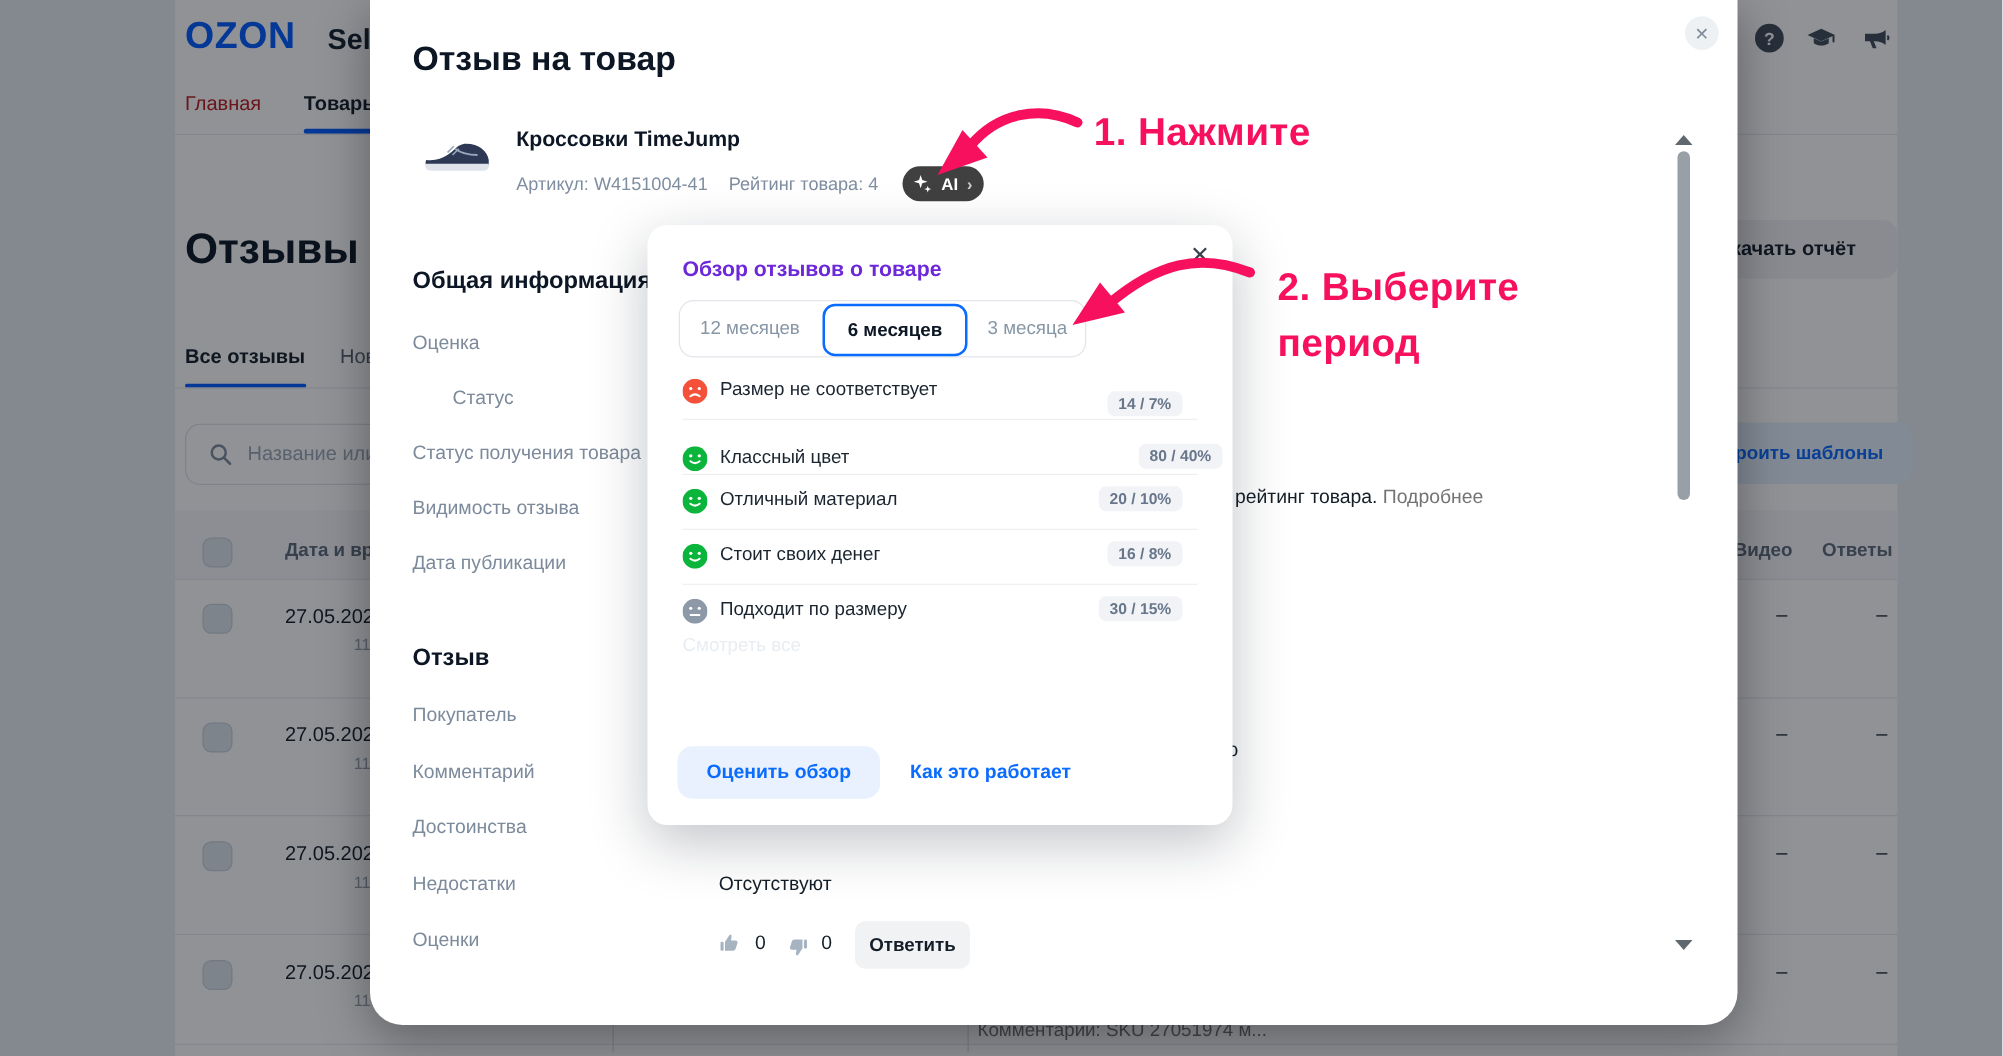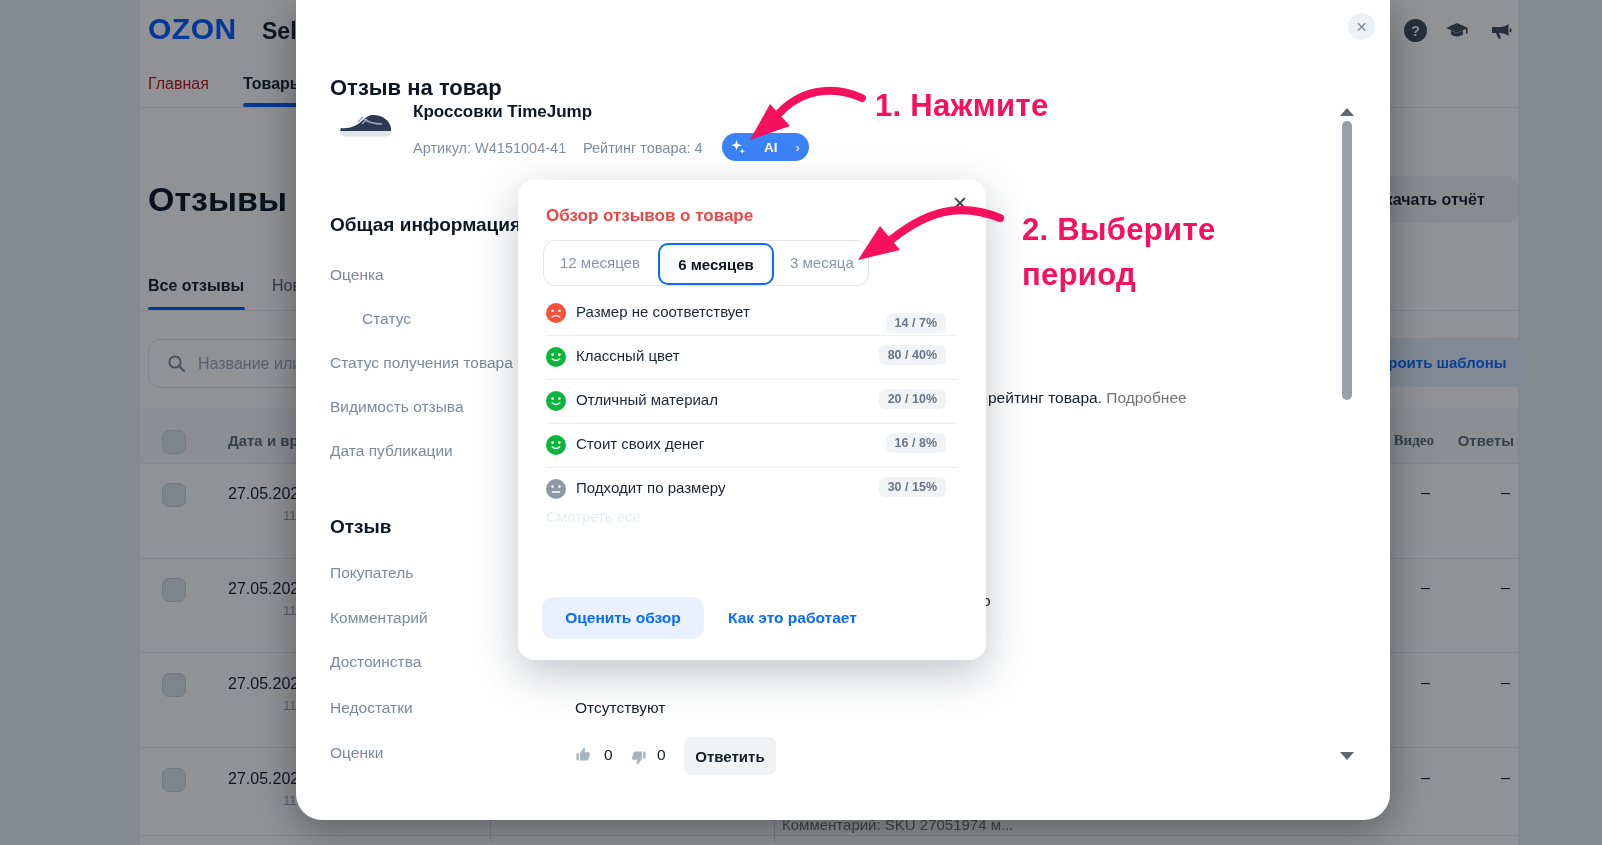--- a/index.html
+++ b/index.html
@@ -34,43 +34,43 @@
   .cell-dash{font-size:16px;color:#141e28;text-align:right;}
   .blue-link{color:#737373;}
   .vline{width:1px;background:#d8dde3;}
   
   .dim{inset:0;background:rgba(9,14,22,0.45);z-index:2;}
   
   .modal{left:296px;top:0;width:1094px;height:820px;background:#fff;border-radius:0 0 26px 26px;
          box-shadow:0 10px 40px rgba(0,0,0,.35);z-index:3;}
   .modal-close{width:27px;height:27px;border-radius:50%;background:#eef1f4;color:#7e8b99;font-size:14px;
          display:flex;align-items:center;justify-content:center;cursor:pointer;}
-  .m-title{font-size:22px;font-weight:800;color:#0c1624;margin-top:43px;}
+  .m-title{font-size:27px;font-weight:800;color:#0c1624;}
   .p-name{font-size:17px;font-weight:700;color:#0c1624;}
   .p-meta{font-size:14.5px;color:#7f8da0;white-space:nowrap;}
-  .ai-badge{height:28px;border-radius:14px;background:#3b82f6;display:inline-flex;align-items:center;
-            padding:0 9px 0 8px;gap:18px;}
+  .ai-badge{height:28px;border-radius:14px;background:#404040;display:inline-flex;align-items:center;
+            padding:0 9px 0 8px;gap:7px;}
   .ai-badge .ai-label{color:#fff;font-size:13.5px;font-weight:800;}
   .ai-badge .chev{color:rgba(255,255,255,.75);font-size:13px;font-weight:700;}
   .sec-h{font-size:19px;font-weight:800;color:#0c1624;white-space:nowrap;}
   .f-label{font-size:15.5px;color:#7c8a9b;white-space:nowrap;}
   .f-value{font-size:15.5px;color:#141e28;white-space:nowrap;}
   .reply-btn{width:92px;height:38px;background:#f1f2f4;border-radius:8px;display:flex;align-items:center;
              justify-content:center;font-size:15px;font-weight:700;color:#141e28;}
   .thumb{fill:#a6b4c2;}
   .count{font-size:15.5px;color:#141e28;}
   .sb-thumb{width:10px;height:279px;background:#999fa7;border-radius:5px;}
   .tri-up{width:0;height:0;border-left:7px solid transparent;border-right:7px solid transparent;
           border-bottom:8px solid #60686f;}
   .tri-down{width:0;height:0;border-left:7px solid transparent;border-right:7px solid transparent;
           border-top:8px solid #60686f;}
   
   .popup{left:518px;top:180px;width:468px;height:480px;background:#fff;border-radius:16px;z-index:4;
          box-shadow:0 14px 44px rgba(16,24,40,.25);}
-  .pp-title{font-size:17px;font-weight:800;color:#ef4444;}
+  .pp-title{font-size:17px;font-weight:800;color:#6d28d9;}
   .pp-close{font-size:19px;color:#39434e;cursor:pointer;}
   .segc{width:324px;height:44px;border:1px solid #e1e5ea;border-radius:12px;}
   .seg{font-size:15px;color:#8796a6;line-height:44px;white-space:nowrap;}
   .seg-active{width:112px;height:38px;border:2px solid #0a6bff;border-radius:10px;background:#fff;
               display:flex;align-items:center;justify-content:center;font-size:15px;font-weight:600;color:#0c1624;}
   .t-row{height:44px;}
   .t-label{font-size:15px;color:#1b2530;white-space:nowrap;}
   .t-badge{background:#f1f3f6;border-radius:6px;padding:3px 9px;font-size:12.5px;font-weight:600;color:#67768a;
            white-space:nowrap;}
   .t-div{height:1px;background:#eef0f2;}
@@ -123,21 +123,21 @@
         <line x1="12.3" y1="12.3" x2="17" y2="17" stroke="#7d8c9b" stroke-width="2" stroke-linecap="round"></line>
       </svg>
       <span class="search-ph">Название или артикул</span>
     </div>
 
     <div class="abs btn-blue-lite" style="left:1190px;top:338px;width:200px;height:49px;">Настроить шаблоны</div>
 
     <div class="abs thead" style="left:0;top:408px;width:1378px;height:55px;"></div>
     <div class="abs cb" style="left:22px;top:430px;"></div>
     <div class="abs col-h" style="left:88px;top:432px;">Дата и время</div>
-    <div class="abs col-h" style="left:1230px;top:432px;width:64px;text-align:right;font-family:Liberation Serif, serif;">Видео</div>
+    <div class="abs col-h" style="left:1230px;top:432px;width:64px;text-align:right;">Видео</div>
     <div class="abs col-h" style="left:1308px;top:432px;width:66px;text-align:right;">Ответы</div>
     <div class="abs hline" style="left:0;top:463px;width:1378px;"></div>
 
     <div class="abs cb" style="left:22px;top:483px;"></div>
     <div class="abs cell-date" style="left:88px;top:485px;">27.05.2025</div>
     <div class="abs cell-time" style="left:143px;top:508px;">11:54</div>
     <div class="abs cell-dash" style="left:1230px;top:484px;width:60px;">–</div>
     <div class="abs cell-dash" style="left:1308px;top:484px;width:62px;">–</div>
     <div class="abs hline" style="left:0;top:558px;width:1378px;"></div>
 
@@ -249,21 +249,21 @@
         <circle cx="10" cy="10" r="10" fill="#f4503a"></circle>
         <circle cx="6.6" cy="7.8" r="1.3" fill="#fff"></circle>
           <circle cx="13.4" cy="7.8" r="1.3" fill="#fff"></circle>
         <path d="M6.3 14 q3.7-3 7.4 0" stroke="#fff" stroke-width="1.6" fill="none" stroke-linecap="round"></path>
       </svg>
       <div class="abs t-label" style="left:58px;top:12px;">Размер не соответствует</div>
       <div class="abs t-badge" style="right:40px;top:22px;">14 / 7%</div>
     </div>
     <div class="abs t-div" style="left:28px;top:155px;width:412px;"></div>
 
-    <div class="abs t-row" style="left:0;top:155px;width:468px;">
+    <div class="abs t-row" style="left:0;top:165px;width:468px;padding-left:32px;">
       <svg class="abs" style="left:28px;top:12px;" width="20" height="20" viewBox="0 0 20 20">
         <circle cx="10" cy="10" r="10" fill="#0bb53c"></circle>
         <circle cx="6.6" cy="7.6" r="1.3" fill="#fff"></circle>
           <circle cx="13.4" cy="7.6" r="1.3" fill="#fff"></circle>
         <path d="M6.3 12 q3.7 3 7.4 0" stroke="#fff" stroke-width="1.6" fill="none" stroke-linecap="round"></path>
       </svg>
       <div class="abs t-label" style="left:58px;top:12px;">Классный цвет</div>
       <div class="abs t-badge" style="right:40px;top:10px;">80 / 40%</div>
     </div>
     <div class="abs t-div" style="left:28px;top:199px;width:412px;"></div>

